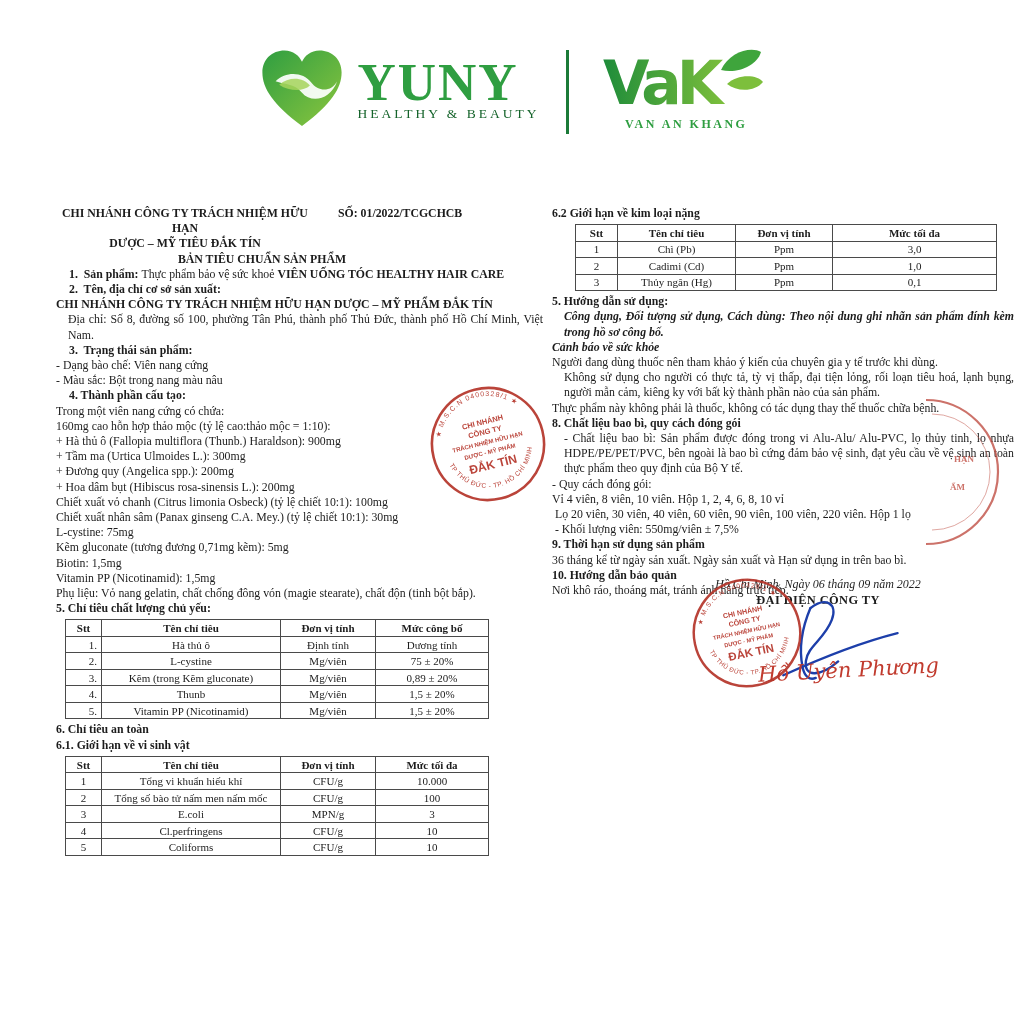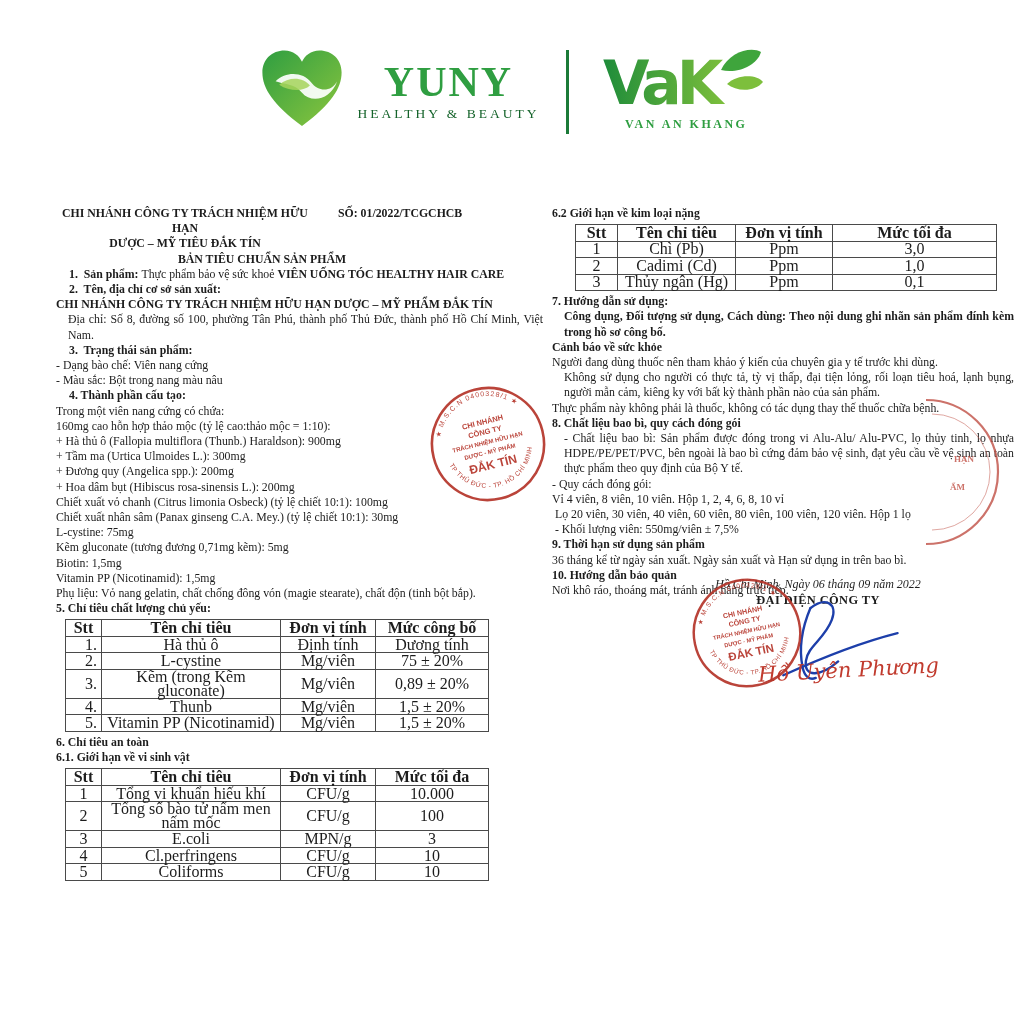--- a/index.html
+++ b/index.html
@@ -2,40 +2,40 @@
 <html><head>
 <meta charset="utf-8">
 <style>
   html,body{margin:0;padding:0;background:#ffffff;}
   .page{position:relative;width:1024px;height:1024px;background:#ffffff;overflow:hidden;
         font-family:"Liberation Serif",serif;color:#1e1e1e;}
   
   .brand-header{position:absolute;top:44px;left:0;width:100%;display:flex;
                 justify-content:center;align-items:center;gap:26px;}
   .logo-yuny{display:flex;align-items:center;gap:12px;}
-  .yuny-name{font-family:"Liberation Serif",serif;font-weight:bold;font-size:42px;
-             color:#2f9e41;letter-spacing:2px;line-height:40px;text-align:center;}
+  .yuny-name{font-family:"Liberation Serif",serif;font-weight:bold;font-size:53px;
+             color:#2f9e41;letter-spacing:2px;line-height:40px;}
   .yuny-tagline{font-family:"Liberation Serif",serif;font-size:13.5px;color:#14632a;
                 letter-spacing:3px;margin-top:4px;text-align:center;}
   .logo-divider{width:3px;height:84px;background:#1b7a38;}
   
   .col{position:absolute;top:206px;font-size:11.8px;line-height:15.2px;color:#1c1c1c;}
   .col.left{left:56px;width:487px;}
   .col.right{left:552px;width:462px;}
   .line{min-height:15.2px;white-space:pre-wrap;}
   .h{font-weight:bold;}
   .b{font-weight:bold;}
-  .bi{font-weight:bold;}
+  .bi{font-weight:bold;font-style:italic;}
   .ind{padding-left:13px;}
   .j{text-align:justify;margin-left:12px;}
   .doc-head-row{display:flex;align-items:flex-start;}
   .org{width:258px;text-align:center;font-weight:bold;}
   .doc-num{margin-left:24px;font-weight:bold;white-space:nowrap;}
   .doc-title{width:412px;text-align:center;font-weight:bold;}
-  table{border-collapse:collapse;margin:3px 0 3px 9px;font-size:16px;}
+  table{border-collapse:collapse;margin:3px 0 3px 9px;font-size:11px;}
   .col.right table{margin-left:23px;}
   th,td{border:1px solid #4a4a4a;padding:0 4px;height:15.5px;line-height:14px;}
   th{text-align:center;font-weight:bold;}
   td.ac{text-align:center;} td.al{text-align:center;} td.ar{text-align:right;}
   
   .sig-block{position:absolute;left:678px;top:577px;width:280px;text-align:center;}
   .place-date{font-style:italic;font-size:12px;white-space:nowrap;}
   .rep{font-weight:bold;font-size:12.4px;letter-spacing:.4px;margin-top:1px;}
   .signer{position:absolute;left:758px;top:658px;color:#c13b2e;font-style:italic;
           font-size:21px;font-family:"DejaVu Serif",serif;transform:rotate(-3deg);
@@ -230,31 +230,31 @@
               <td class="ac">1,0</td>
             </tr>
             <tr>
               <td class="ac">3</td>
               <td class="al">Thủy ngân (Hg)</td>
               <td class="ac">Ppm</td>
               <td class="ac">0,1</td>
             </tr>
           </tbody>
         </table>
-        <div class="line h"><span>7. Hướng dẫn sử dụng:</span></div>
+        <div class="line h"><span>5. Hướng dẫn sử dụng:</span></div>
         <div class="line bi j"><span>Công dụng, Đối tượng sử dụng, Cách dùng: Theo nội dung ghi nhãn sản phẩm đính kèm trong hồ sơ công bố.</span></div>
         <div class="line bi"><span>Cảnh báo về sức khỏe</span></div>
         <div class="line "><span>Người đang dùng thuốc nên tham khảo ý kiến của chuyên gia y tế trước khi dùng.</span></div>
         <div class="line j"><span>Không sử dụng cho người có thực tả, tỳ vị thấp, đại tiện lỏng, rối loạn tiêu hoá, lạnh bụng, người mẫn cảm, kiêng ky với bất kỳ thành phần nào của sản phẩm.</span></div>
         <div class="line "><span>Thực phẩm này không phải là thuốc, không có tác dụng thay thế thuốc chữa bệnh.</span></div>
         <div class="line h"><span>8. Chất liệu bao bì, quy cách đóng gói</span></div>
         <div class="line j"><span>- Chất liệu bao bì: Sản phẩm được đóng trong vi Alu-Alu/ Alu-PVC, lọ thủy tinh, lọ nhựa HDPE/PE/PET/PVC, bên ngoài là bao bì cứng đảm bảo vệ sinh, đạt yêu cầu về vệ sinh an toàn thực phẩm theo quy định của Bộ Y tế.</span></div>
         <div class="line "><span>- Quy cách đóng gói:</span></div>
         <div class="line "><span>Vỉ 4 viên, 8 viên, 10 viên. Hộp 1, 2, 4, 6, 8, 10 vỉ</span></div>
-        <div class="line "><span> Lọ 20 viên, 30 viên, 40 viên, 60 viên, 80 viên, 100 viên, 120 viên. Hộp 1 lọ</span></div>
+        <div class="line "><span> Lọ 20 viên, 30 viên, 40 viên, 60 viên, 90 viên, 100 viên, 220 viên. Hộp 1 lọ</span></div>
         <div class="line "><span> - Khối lượng viên: 550mg/viên ± 7,5%</span></div>
         <div class="line h"><span>9. Thời hạn sử dụng sản phẩm</span></div>
         <div class="line "><span>36 tháng kể từ ngày sản xuất. Ngày sản xuất và Hạn sử dụng in trên bao bì.</span></div>
         <div class="line h"><span>10. Hướng dẫn bảo quản</span></div>
         <div class="line "><span>Nơi khô ráo, thoáng mát, tránh ánh nắng trực tiếp.</span></div>
       </div>
   </div>
 
   <div class="sig-block">
     <div class="place-date">Hồ Chí Minh, Ngày 06 tháng 09  năm 2022</div>

